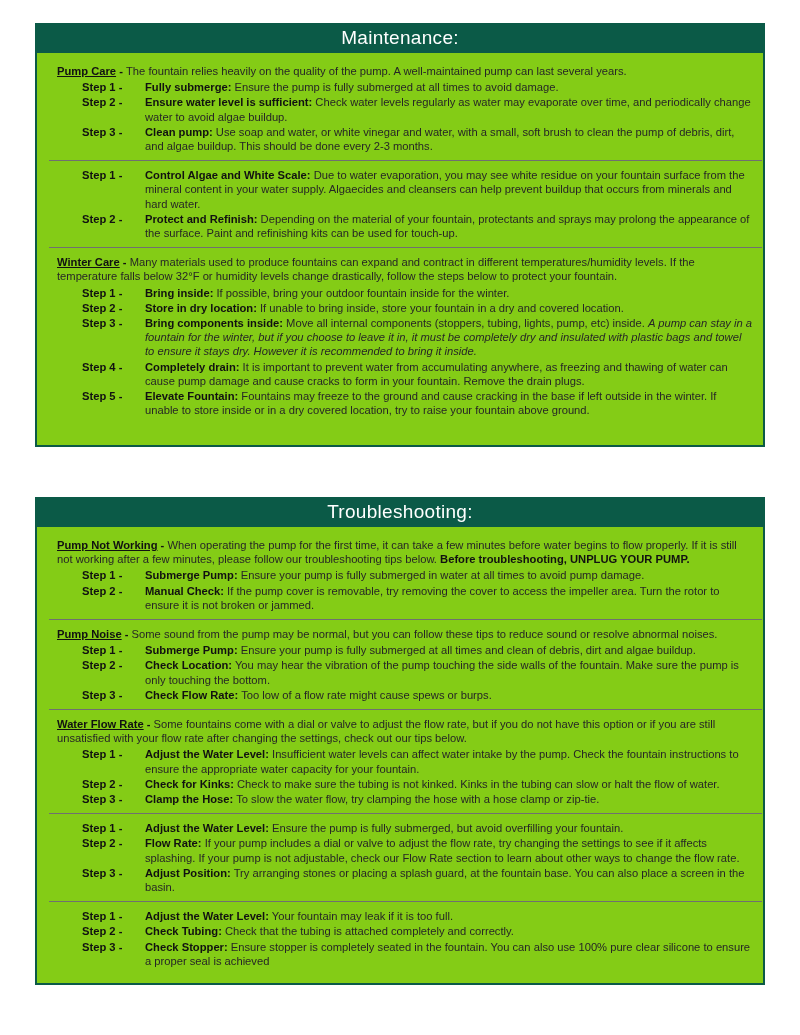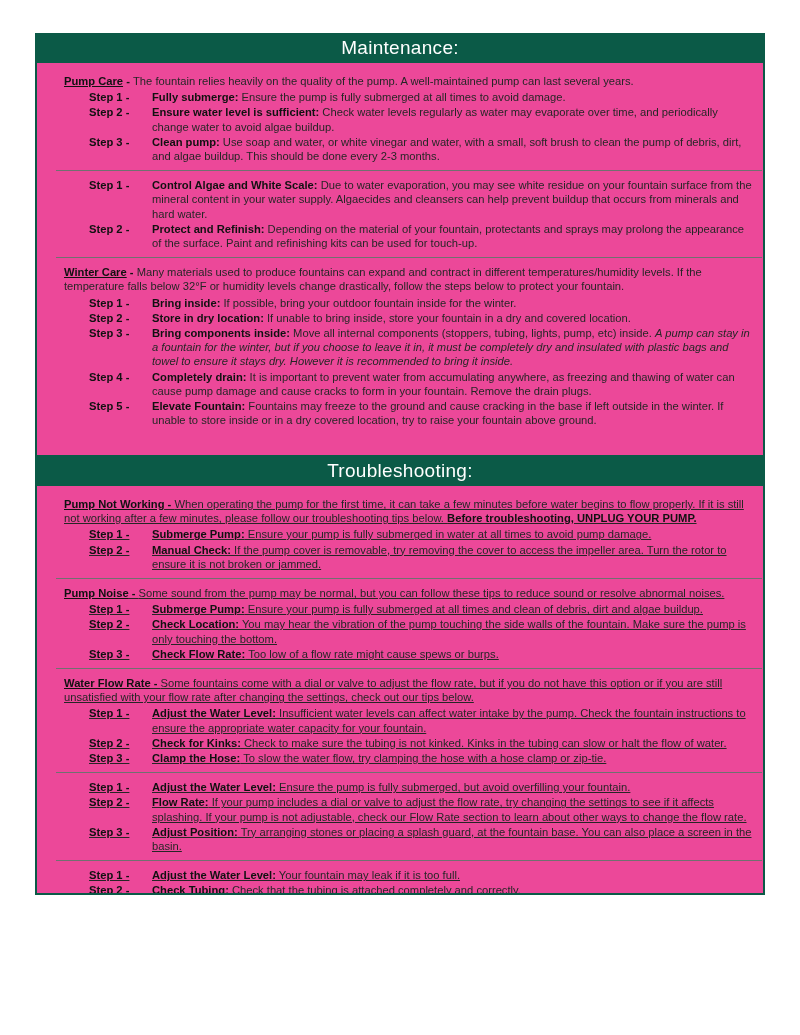--- a/index.html
+++ b/index.html
@@ -11,33 +11,33 @@
   }
   html,body{margin:0;padding:0;}
   body{
     width:800px;height:1035px;background:var(--page);
     font-family:"Liberation Sans", sans-serif;
     color:var(--text);
     font-size:11.2px;line-height:14.2px;
   }
   .page{position:relative;width:800px;height:1035px;background:var(--page);overflow:hidden;}
   .panel{position:absolute;left:35px;width:730px;}
-  #panel-0{top:33px;}
-  #panel-1{top:456px;}
+  #panel-0{top:23px;}
+  #panel-1{top:497px;}
   .panel-header{
     background:var(--green);color:var(--title);
     height:30px;line-height:30px;text-align:center;
     font-size:19px;letter-spacing:.3px;font-weight:400;
   }
   .panel-body{
     box-sizing:border-box;border:2px solid var(--green);border-top:none;
-    background:#ec4899;padding:11px 10px 6px 27px;overflow:hidden;
+    background:#84cc16;padding:11px 10px 6px 20px;overflow:hidden;
   }
   #panel-body-0{height:394px;}
-  #panel-body-1{height:409px;text-decoration:underline;}
+  #panel-body-1{height:458px;}
   .section{margin:0;}
   .divider{border-top:1.5px solid var(--divider);margin:7px -9px 7px -8px;height:0;}
   .intro{margin:0 0 2px 0;}
   .heading{font-weight:700;text-decoration:underline;color:#111;}
   .b{font-weight:700;color:#111;}
   .i{font-style:italic;}
   .step{display:flex;margin:1px 0 1px 25px;}
   .step-no{flex:0 0 43px;font-weight:700;color:#111;}
   .step-text{flex:1;margin-left:20px;}
 </style>

